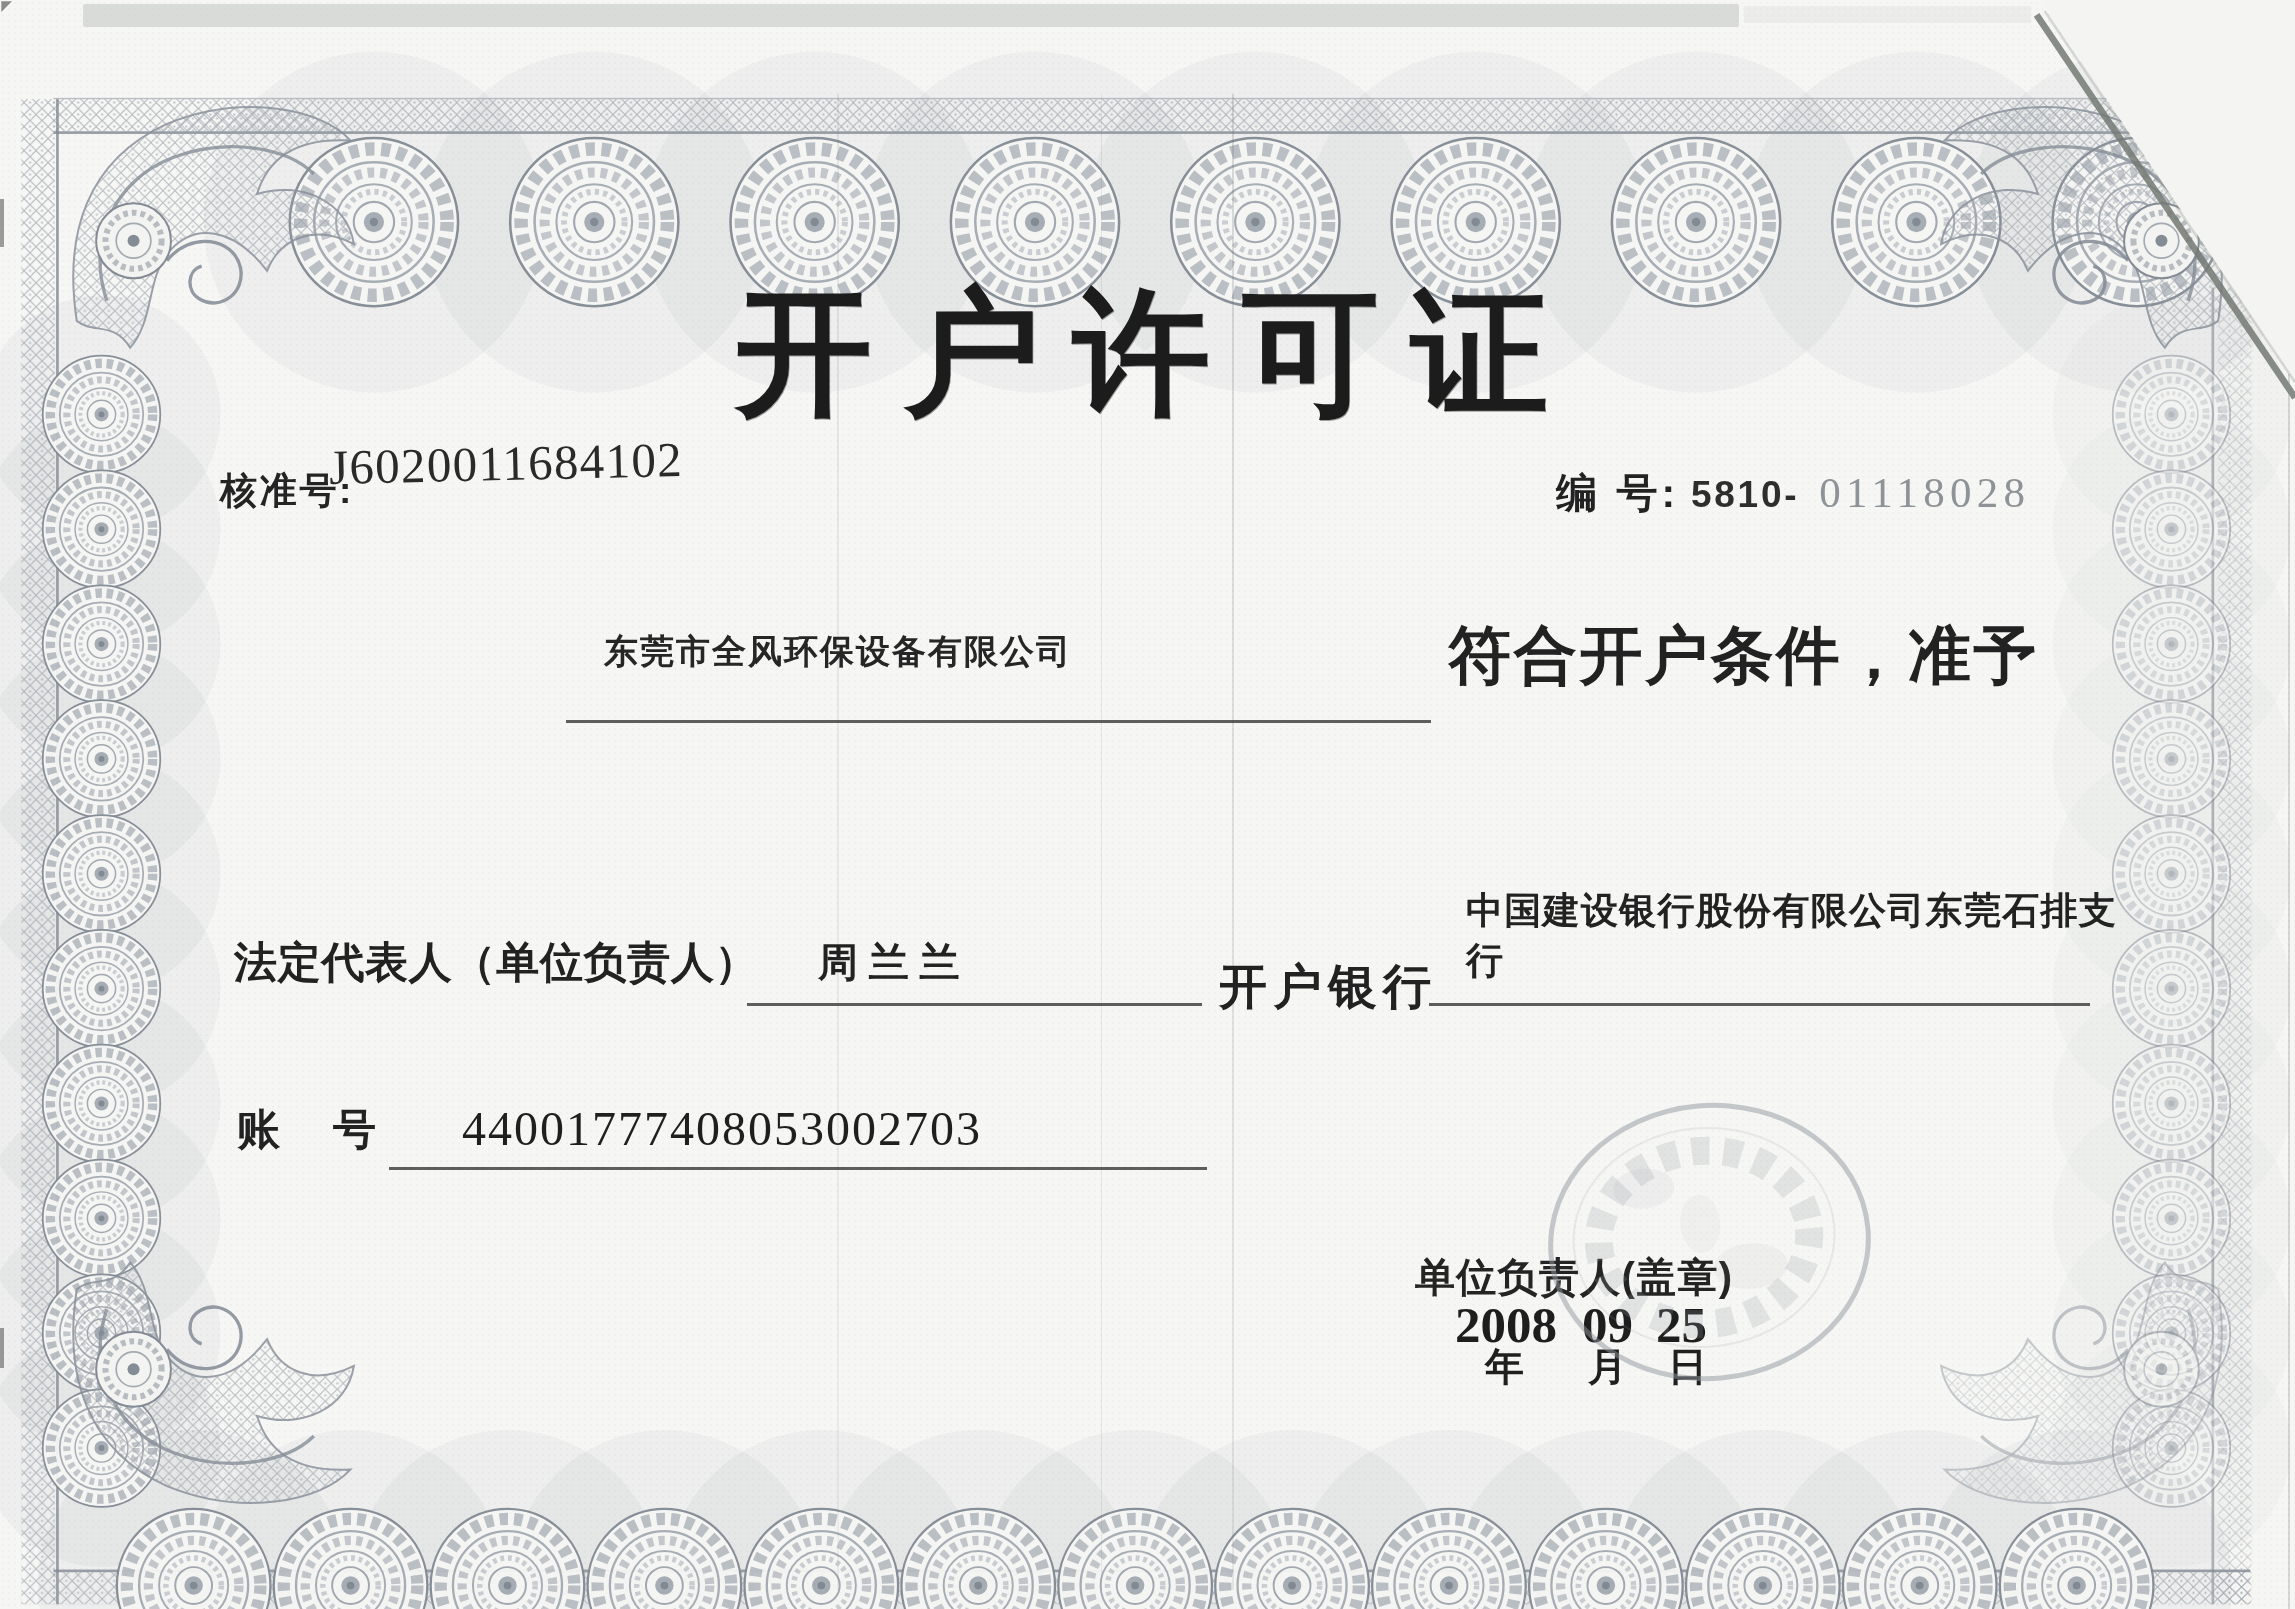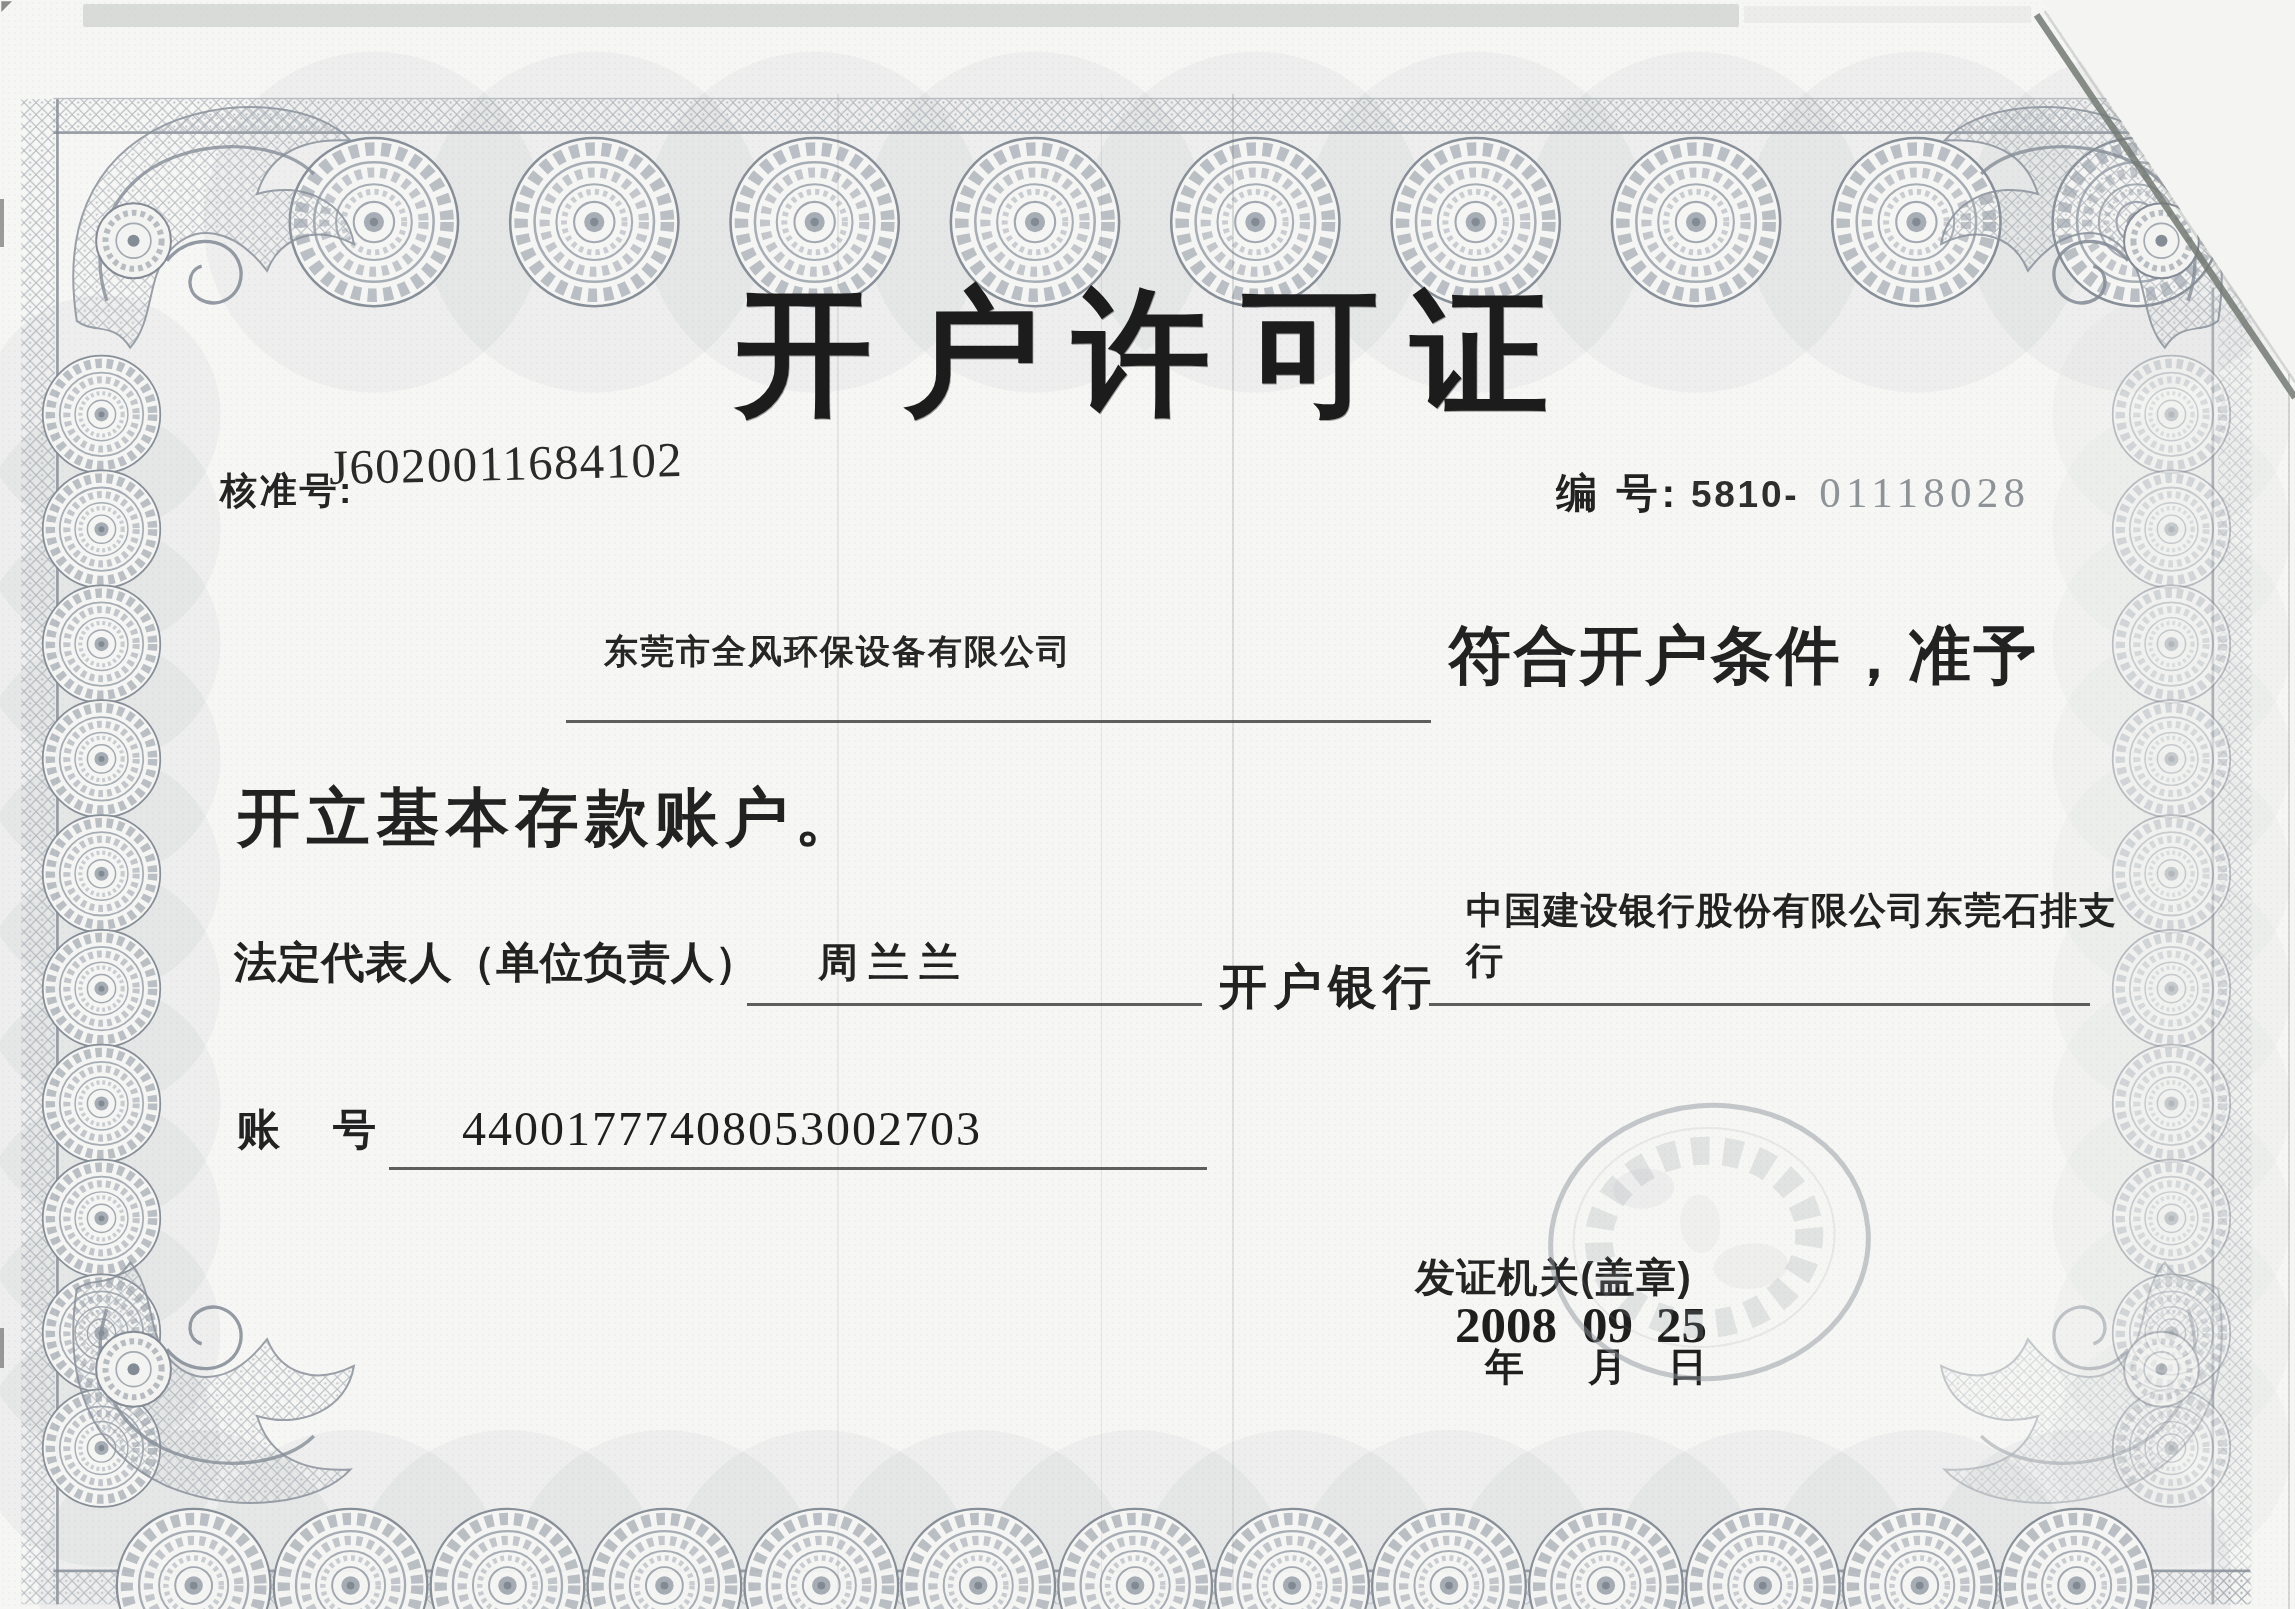--- a/index.html
+++ b/index.html
@@ -241,35 +241,34 @@
 
   <div class="txt serial-row">
     <span class="serial-label">编 号:</span>
     <span class="serial-prefix">5810-</span>
     <span class="serial-number">01118028</span>
   </div>
 
   <div class="txt company">东莞市全风环保设备有限公司</div>
   <div class="uline ul-company"></div>
   <div class="txt review-suffix">符合开户条件，准予</div>
-  <div class="txt review-line2">开立基本存款账户。</div>
 
   <div class="txt rep-label">法定代表人（单位负责人）</div>
   <div class="txt rep-name">周兰兰</div>
   <div class="uline ul-rep"></div>
 
   <div class="txt bank-label">开户银行</div>
   <div class="txt bank-name">中国建设银行股份有限公司东莞石排支行</div>
   <div class="uline ul-bank"></div>
 
   <div class="txt acct-label"><span>账</span><span class="acct-gap"></span><span>号</span></div>
   <div class="txt acct-value">44001777408053002703</div>
   <div class="uline ul-acct"></div>
 
-  <div class="txt lbl issuer-label">发证机关(盖章)</div>
+  <div class="txt lbl issuer-label">单位负责人(盖章)</div>
   <div class="txt date-num d-year">2008</div>
   <div class="txt date-num d-month">09</div>
   <div class="txt date-num d-day">25</div>
   <div class="txt date-unit u-year">年</div>
   <div class="txt date-unit u-month">月</div>
   <div class="txt date-unit u-day">日</div>
 
   <div class="seal">
     <svg width="313" height="268" viewBox="0 0 468 402">
       <ellipse cx="234" cy="201" rx="196" ry="164" fill="none" stroke="rgba(150,157,163,.16)" stroke-width="3"></ellipse>

